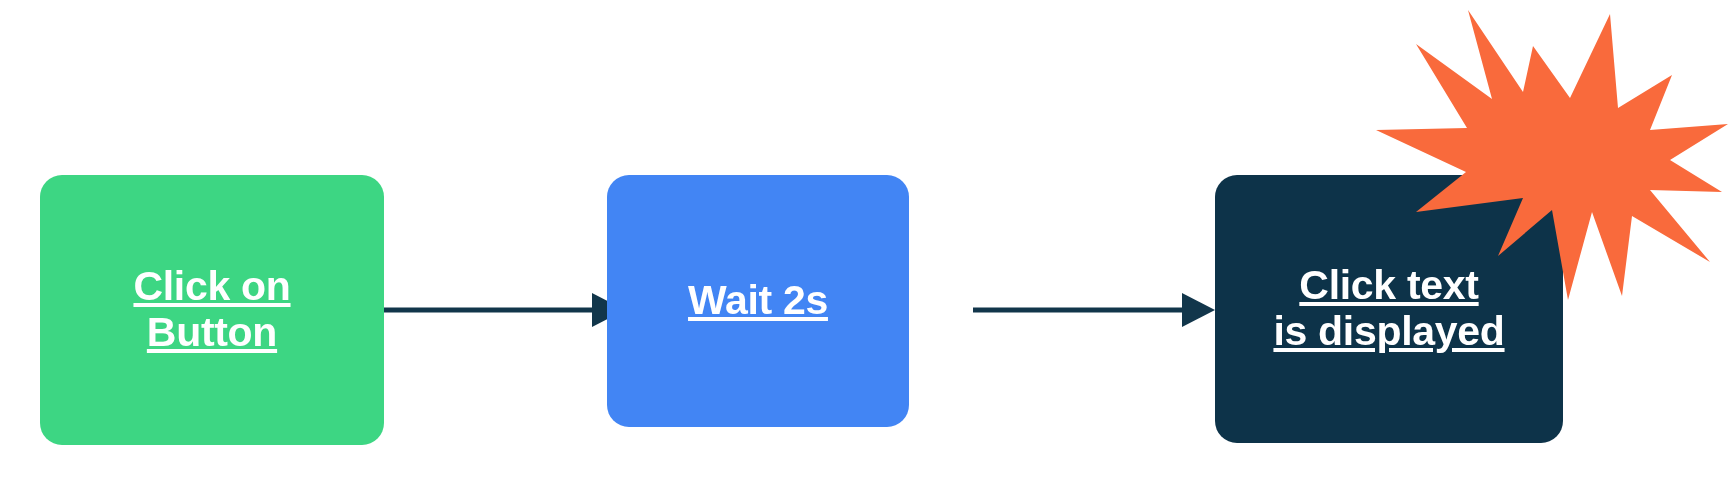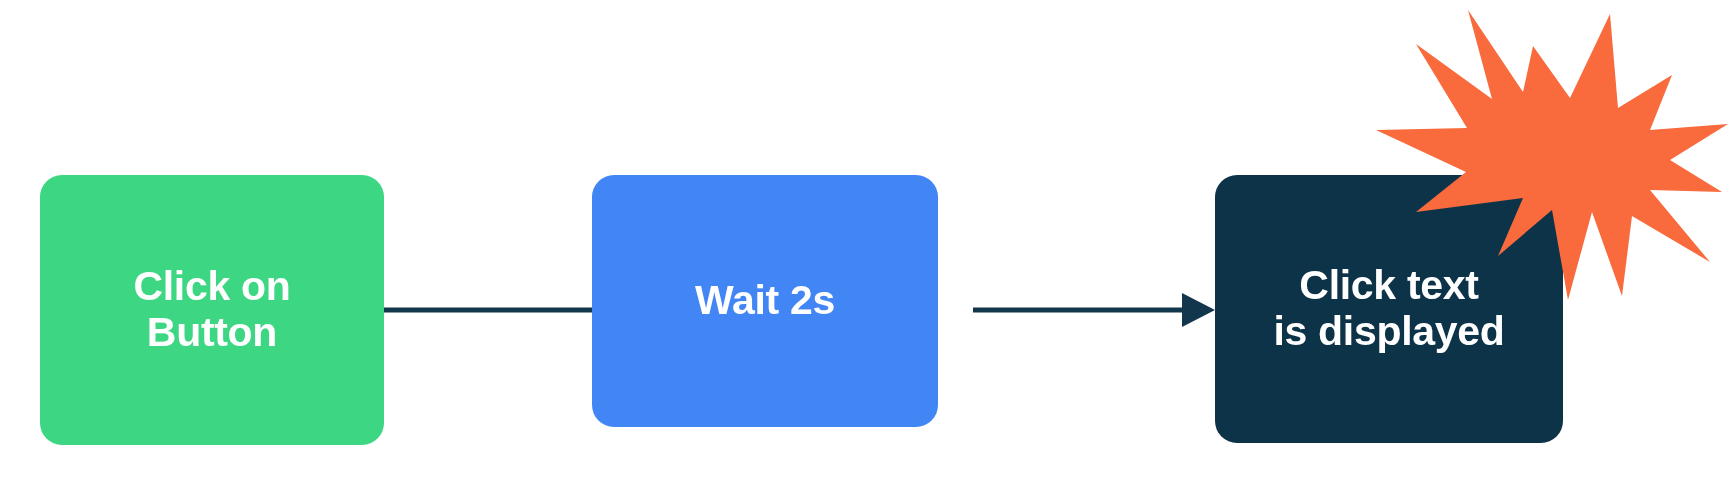--- a/index.html
+++ b/index.html
@@ -28,32 +28,33 @@
   }
   .node-label {
     color: #ffffff;
     font-family: "Liberation Sans", sans-serif;
     font-weight: bold;
     font-size: 41px;
     line-height: 1.12;
     letter-spacing: -0.3px;
     white-space: pre-line;
     padding: 0 10px;
+    text-decoration: underline;
   }
   #node-click {
     left: 40px;
     top: 175px;
     width: 344px;
     height: 270px;
     background: #3DD683;
   }
   #node-wait {
-    left: 592px;
+    left: 607px;
     top: 175px;
-    width: 346px;
+    width: 302px;
     height: 252px;
     background: #4285F4;
     text-align: right;
   }
   #node-assert {
     left: 1215px;
     top: 175px;
     width: 348px;
     height: 268px;
     background: #0D3349;

